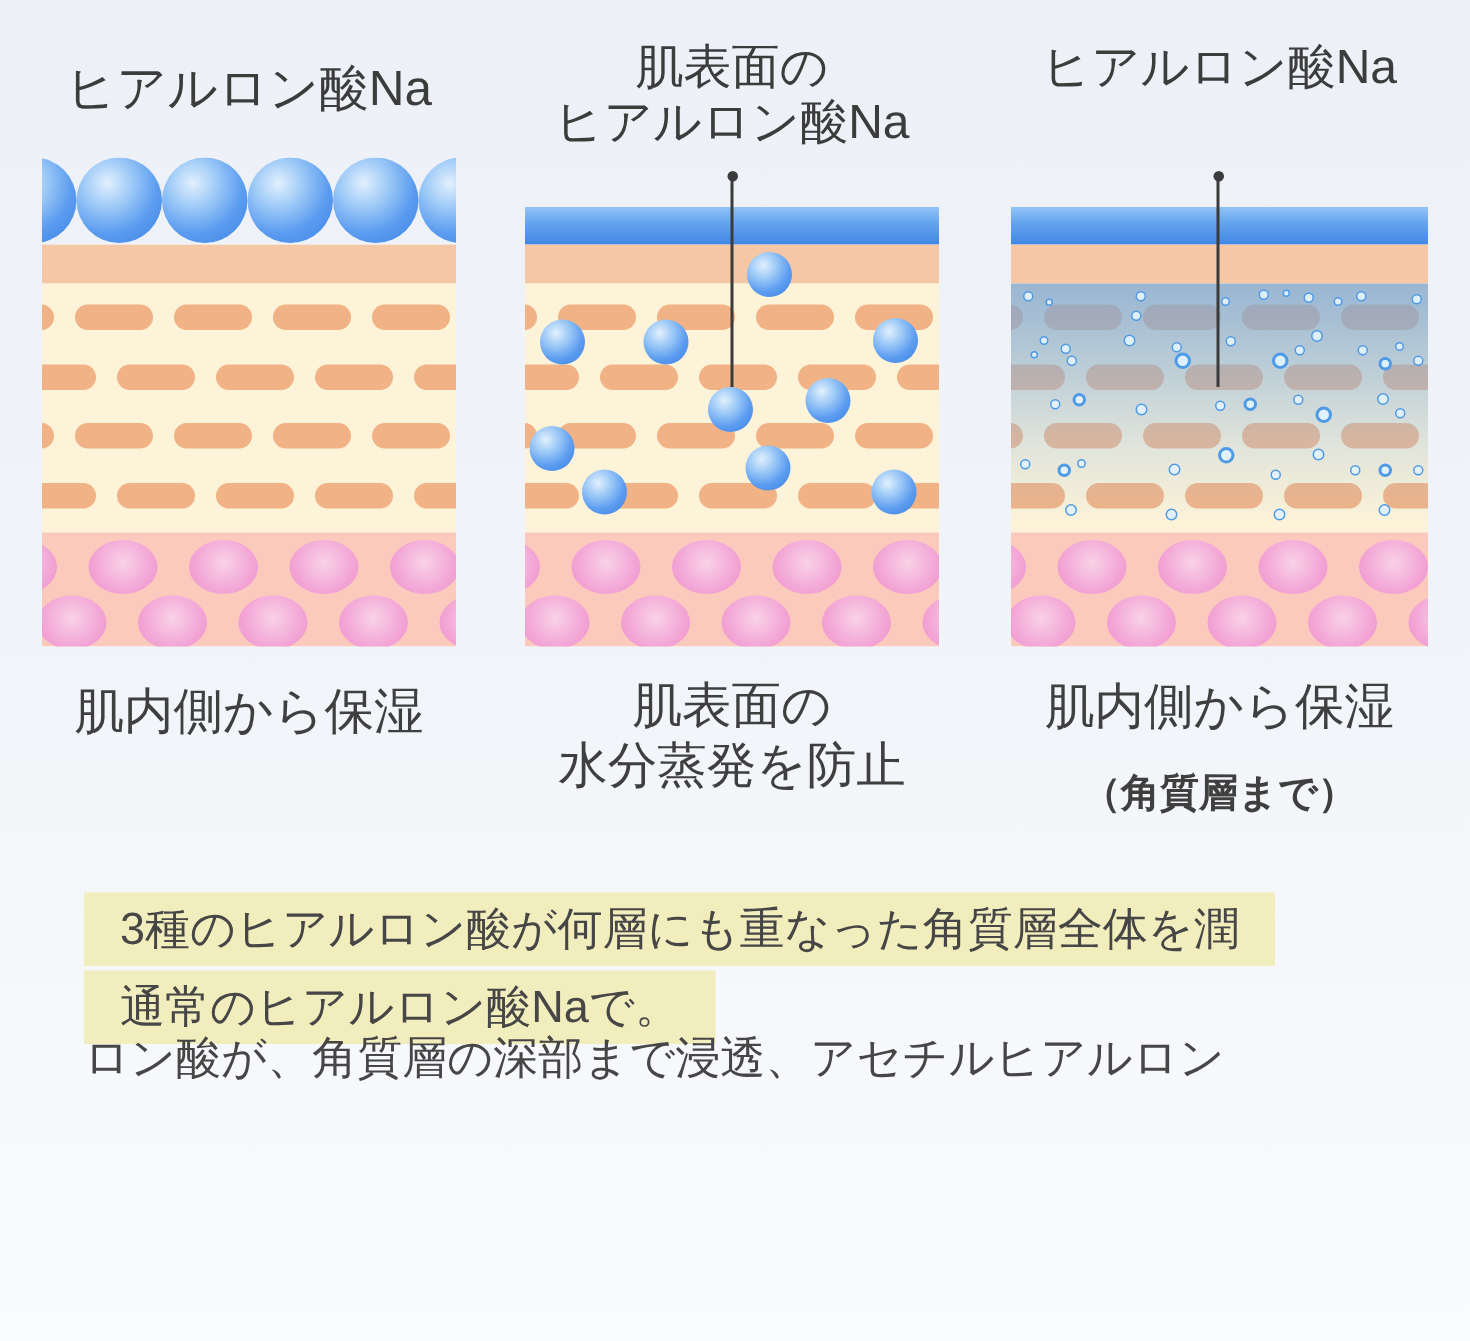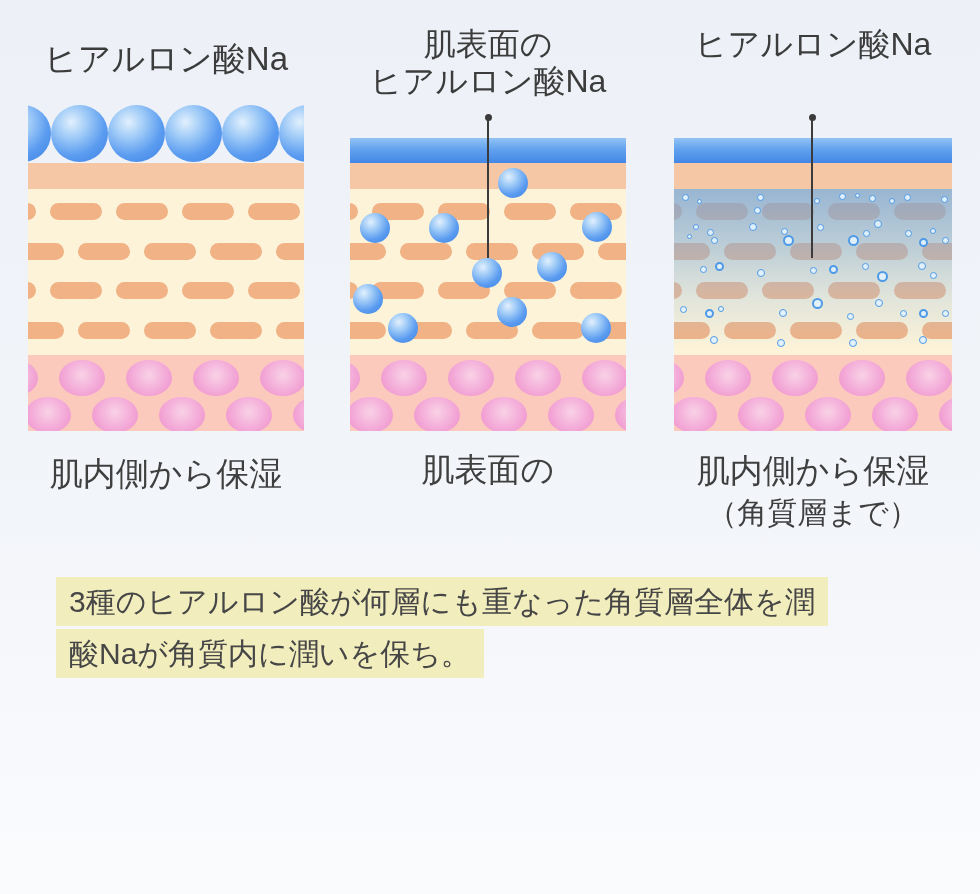--- a/index.html
+++ b/index.html
@@ -36,25 +36,25 @@
     background:linear-gradient(180deg,rgba(124,164,208,.78) 0%,rgba(133,173,213,.58) 30%,rgba(150,190,225,.30) 62%,rgba(165,200,235,0) 96%);}
   .bubble{position:absolute;border-radius:50%;border:2px solid #4f9ae6;background:rgba(226,241,252,.95);box-sizing:border-box;}
   .pointer{position:absolute;top:18px;left:137px;width:2px;height:140px;background:#3b3b3b;z-index:6;}
   .pointer-dot{position:absolute;top:-4px;left:-2.5px;width:7px;height:7px;border-radius:50%;background:#3b3b3b;}
   
   .cap{position:absolute;text-align:center;color:#3f3f3f;font-weight:500;}
   .c1{left:28px;top:452px;width:276px;font-size:33px;}
   .c2{left:350px;top:450px;width:276px;font-size:33px;line-height:40px;}
   .c3{left:674px;top:452px;width:278px;font-size:33px;line-height:37px;}
   .cline{display:block;}
-  .note{display:block;font-size:30px;margin-top:5px;font-weight:400;}
+  .note{display:block;font-size:26px;margin-top:21px;font-weight:700;}
   
   .para{position:absolute;left:56px;top:576px;width:880px;font-size:30px;color:#464646;}
   .line{height:52px;line-height:52px;white-space:nowrap;}
-  .hl{display:inline-block;line-height:49px;padding:0 13px;background:#f2edbd;margin-top:1px;}
+  .hl{display:inline-block;line-height:49px;padding:0 24px;background:#f2edbd;margin-top:19px;}
 </style>
 </head>
 <body>
 
 <div class="stage">
 
   <h2 class="ttl t1">ヒアルロン酸Na</h2>
 
   <h2 class="ttl t2">
     <span class="tline">肌表面の</span>
@@ -252,29 +252,31 @@
       </div>
     <div class="pointer">
       <div class="pointer-dot"></div>
     </div>
   </div>
 
   <div class="cap c1">肌内側から保湿</div>
 
   <div class="cap c2">
     <span class="cline">肌表面の</span>
+    <span class="cline">水分蒸発を防止</span>
   </div>
 
   <div class="cap c3">
     <span class="cline">肌内側から保湿</span>
     <span class="note">（角質層まで）</span>
   </div>
 
   <div class="para">
     <div class="line">
       <span class="hl">3種のヒアルロン酸が何層にも重なった角質層全体を潤</span>
     </div>
     <div class="line">
-      <span class="hl">酸Naが角質内に潤いを保ち。</span>
-    </div>
+      <span class="hl">通常のヒアルロン酸Naで。</span>
+    </div>
+    <div class="line">ロン酸が、角質層の深部まで浸透、アセチルヒアルロン</div>
   </div>
 
 </div>
 
 </body></html>

